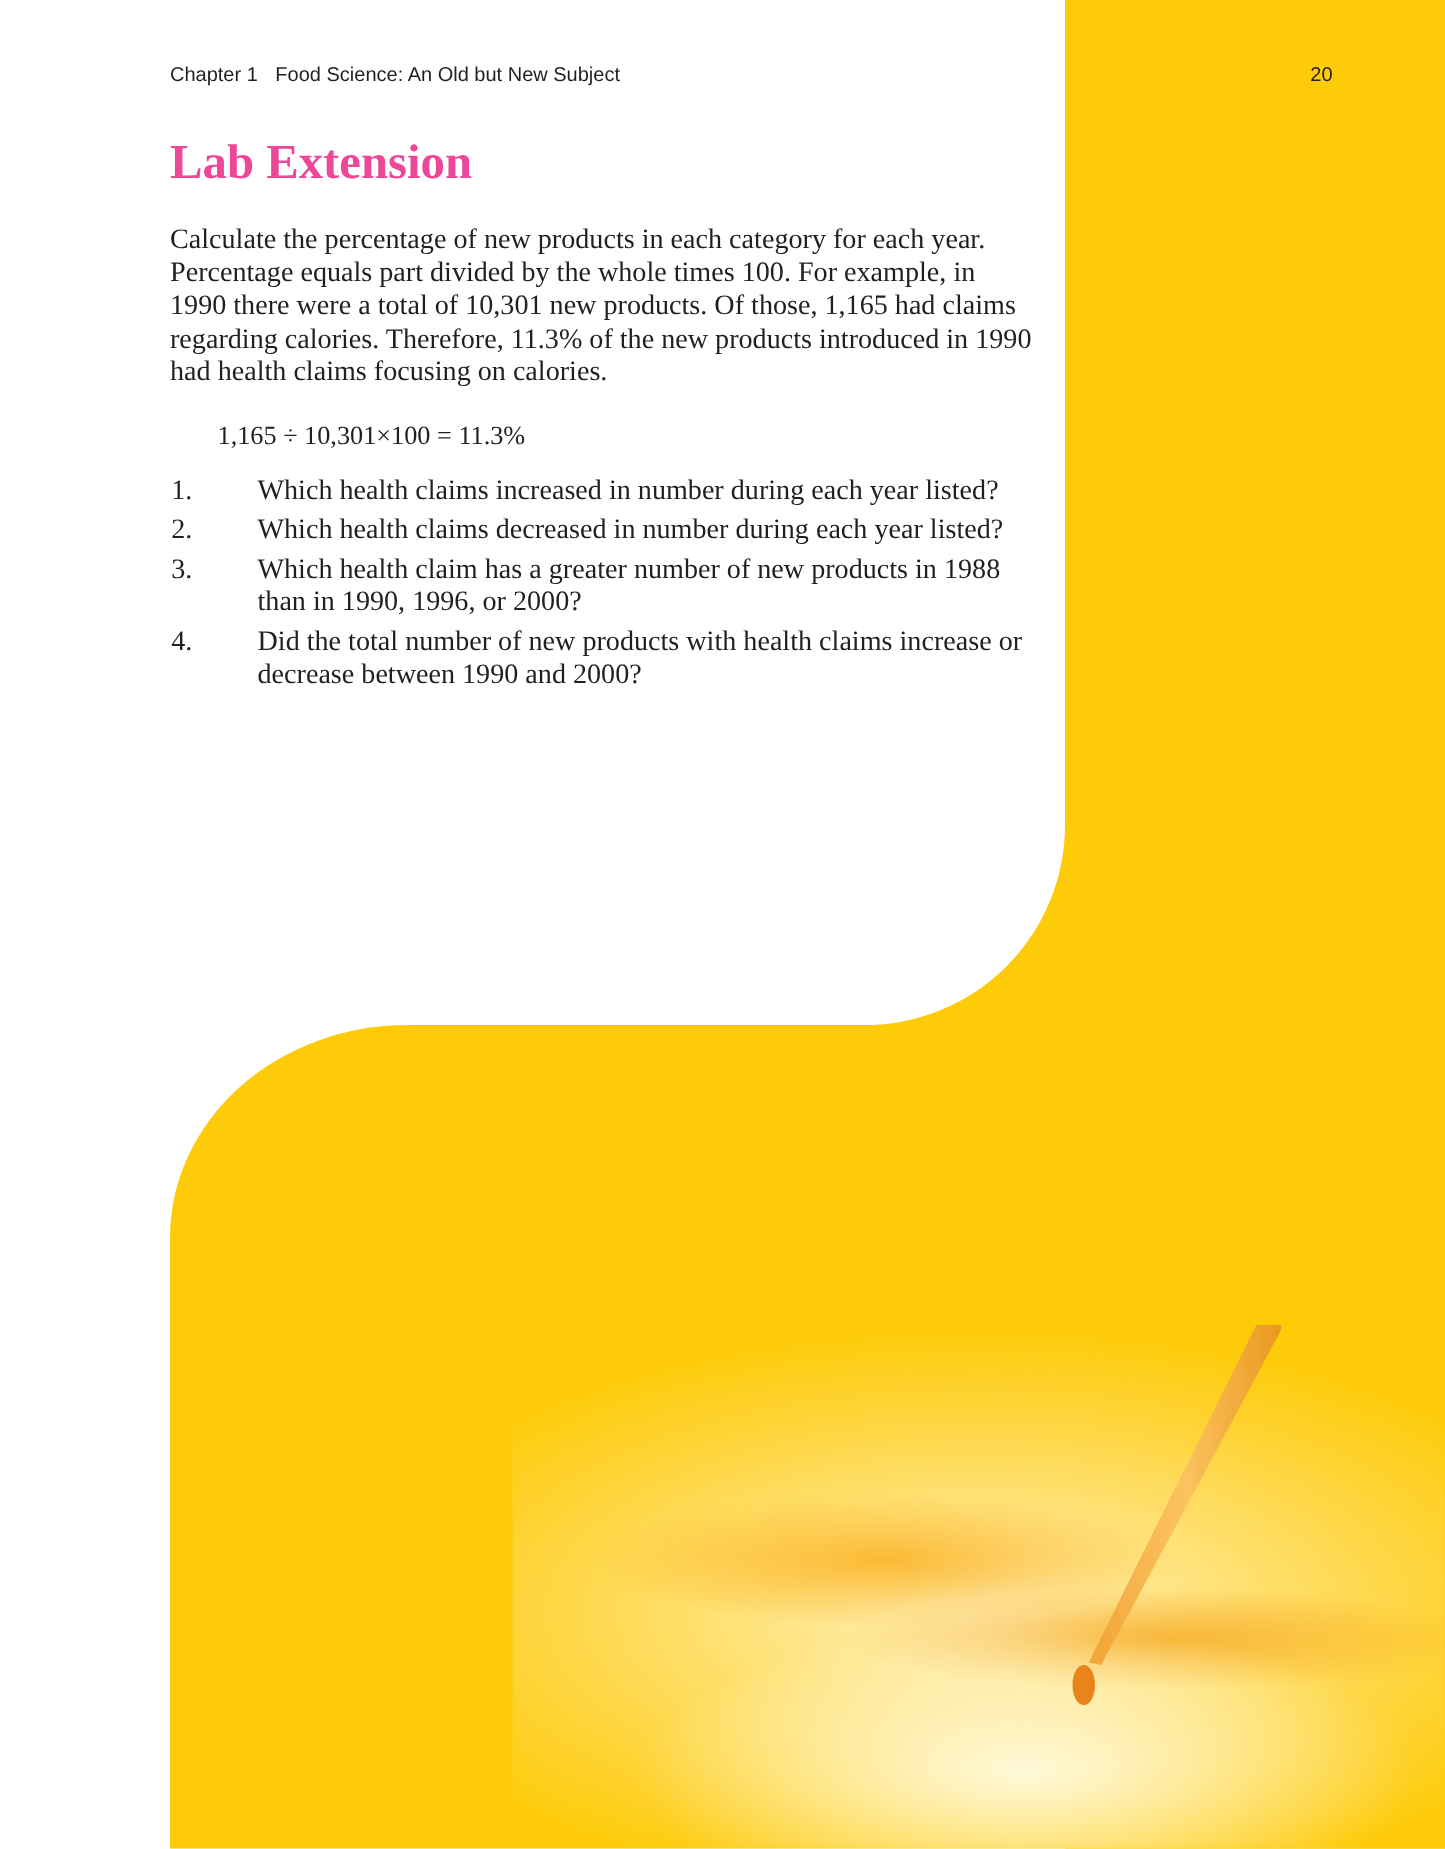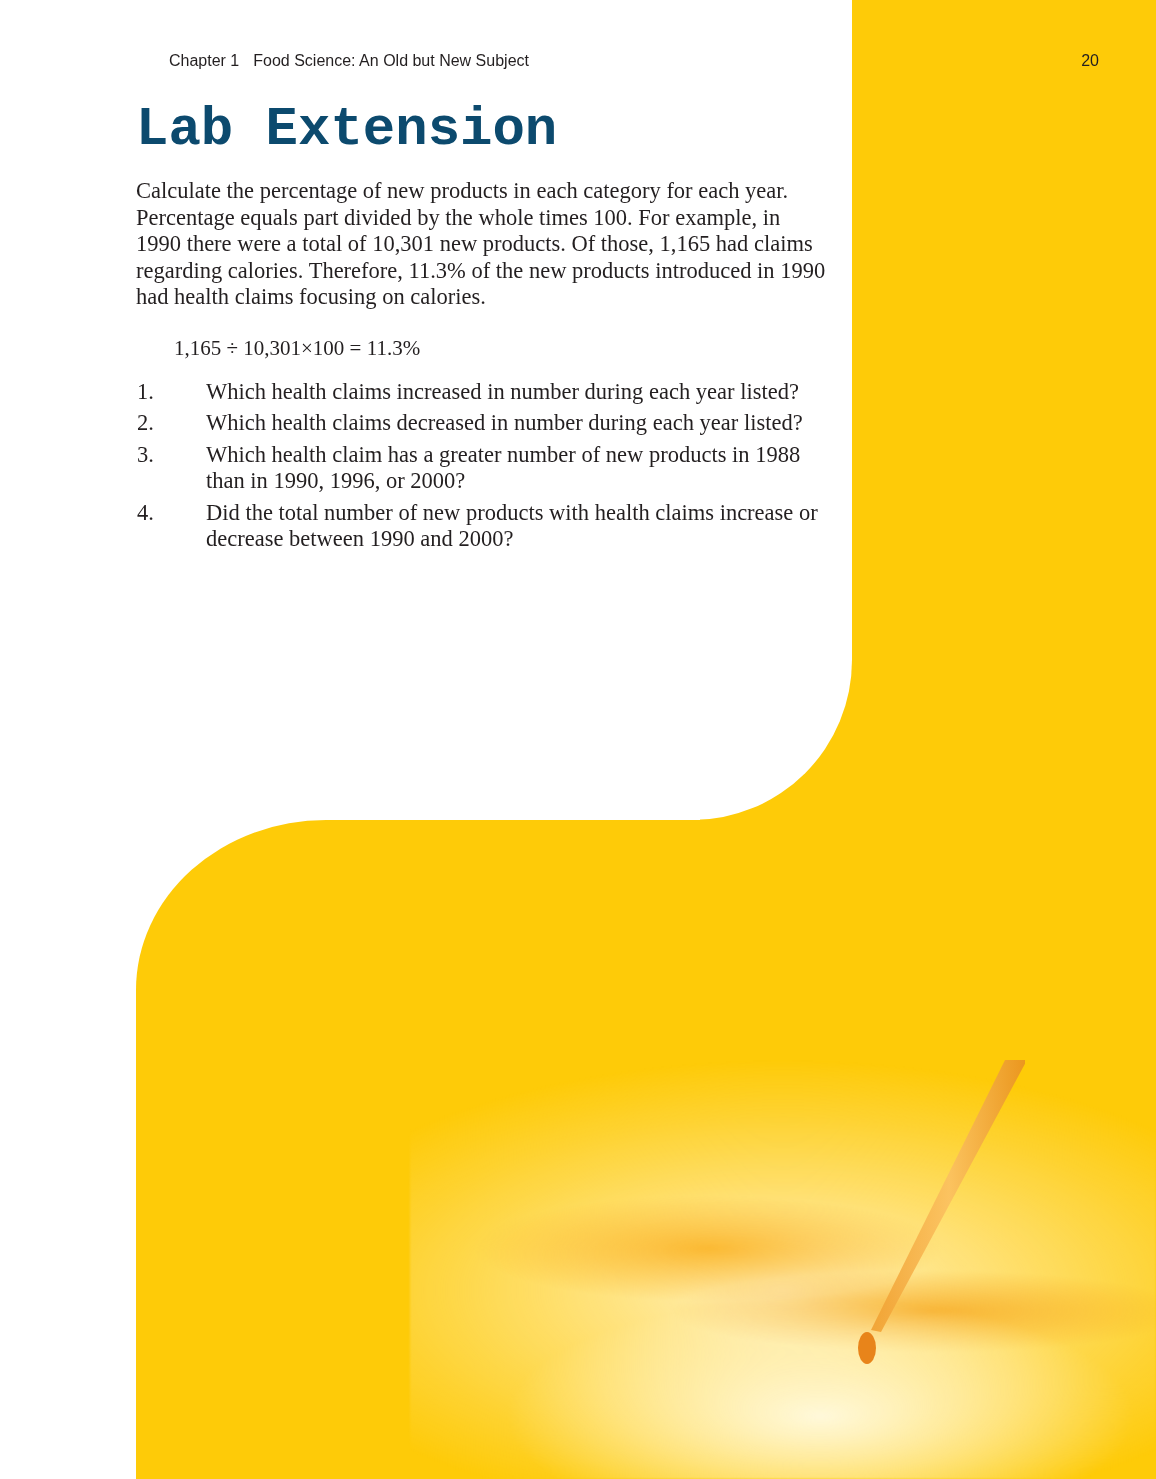--- a/index.html
+++ b/index.html
@@ -33,30 +33,30 @@
         radial-gradient(ellipse 50% 14% at 70% 60%, rgba(245,160,20,0.7), rgba(245,160,20,0) 70%),
         radial-gradient(ellipse 70% 55% at 50% 55%, rgba(255,242,200,0.95), rgba(255,230,150,0.3) 75%, rgba(254,203,8,0) 100%);
       filter: blur(1px);
     }
     .pipette {
       position: absolute; left: 855px; top: 1060px; width: 170px; height: 320px;
     }
     .header {
       position: absolute; left: 136px; top: 52px; width: 930px;
       font-family: "Liberation Sans", sans-serif; font-size: 16px; color: #231f20;
-      display: flex; justify-content: space-between; margin-left: 33px;
+      display: flex; justify-content: space-between;
     }
     .header .chapter span + span { margin-left: 14px; }
     .content {
       position: absolute; left: 136px; top: 100px; width: 690px;
       font-family: "Liberation Serif", serif; color: #231f20;
     }
     h2 {
-      font-family: Liberation Mono, monospace; font-weight: bold;
-      color: #0c4a6e; font-size: 54px; margin: 0; line-height: 60px;
+      font-family: Liberation Serif, serif; font-weight: bold;
+      color: #ec4899; font-size: 39px; margin: 0; line-height: 60px;
     }
     p.body {
       font-size: 22.5px; line-height: 26.5px; margin: 4px 0 0 0;
     }
     .formula { font-size: 21px; margin: 24px 0 0 38px; line-height: 26px; }
     .sec { margin-top: 18px; }
     ol.questions { list-style: none; margin: 4px 0 0 0; padding: 0; }
     ol.questions li {
       display: flex; font-size: 22.5px; line-height: 26.5px; margin-bottom: 5px;
     }

